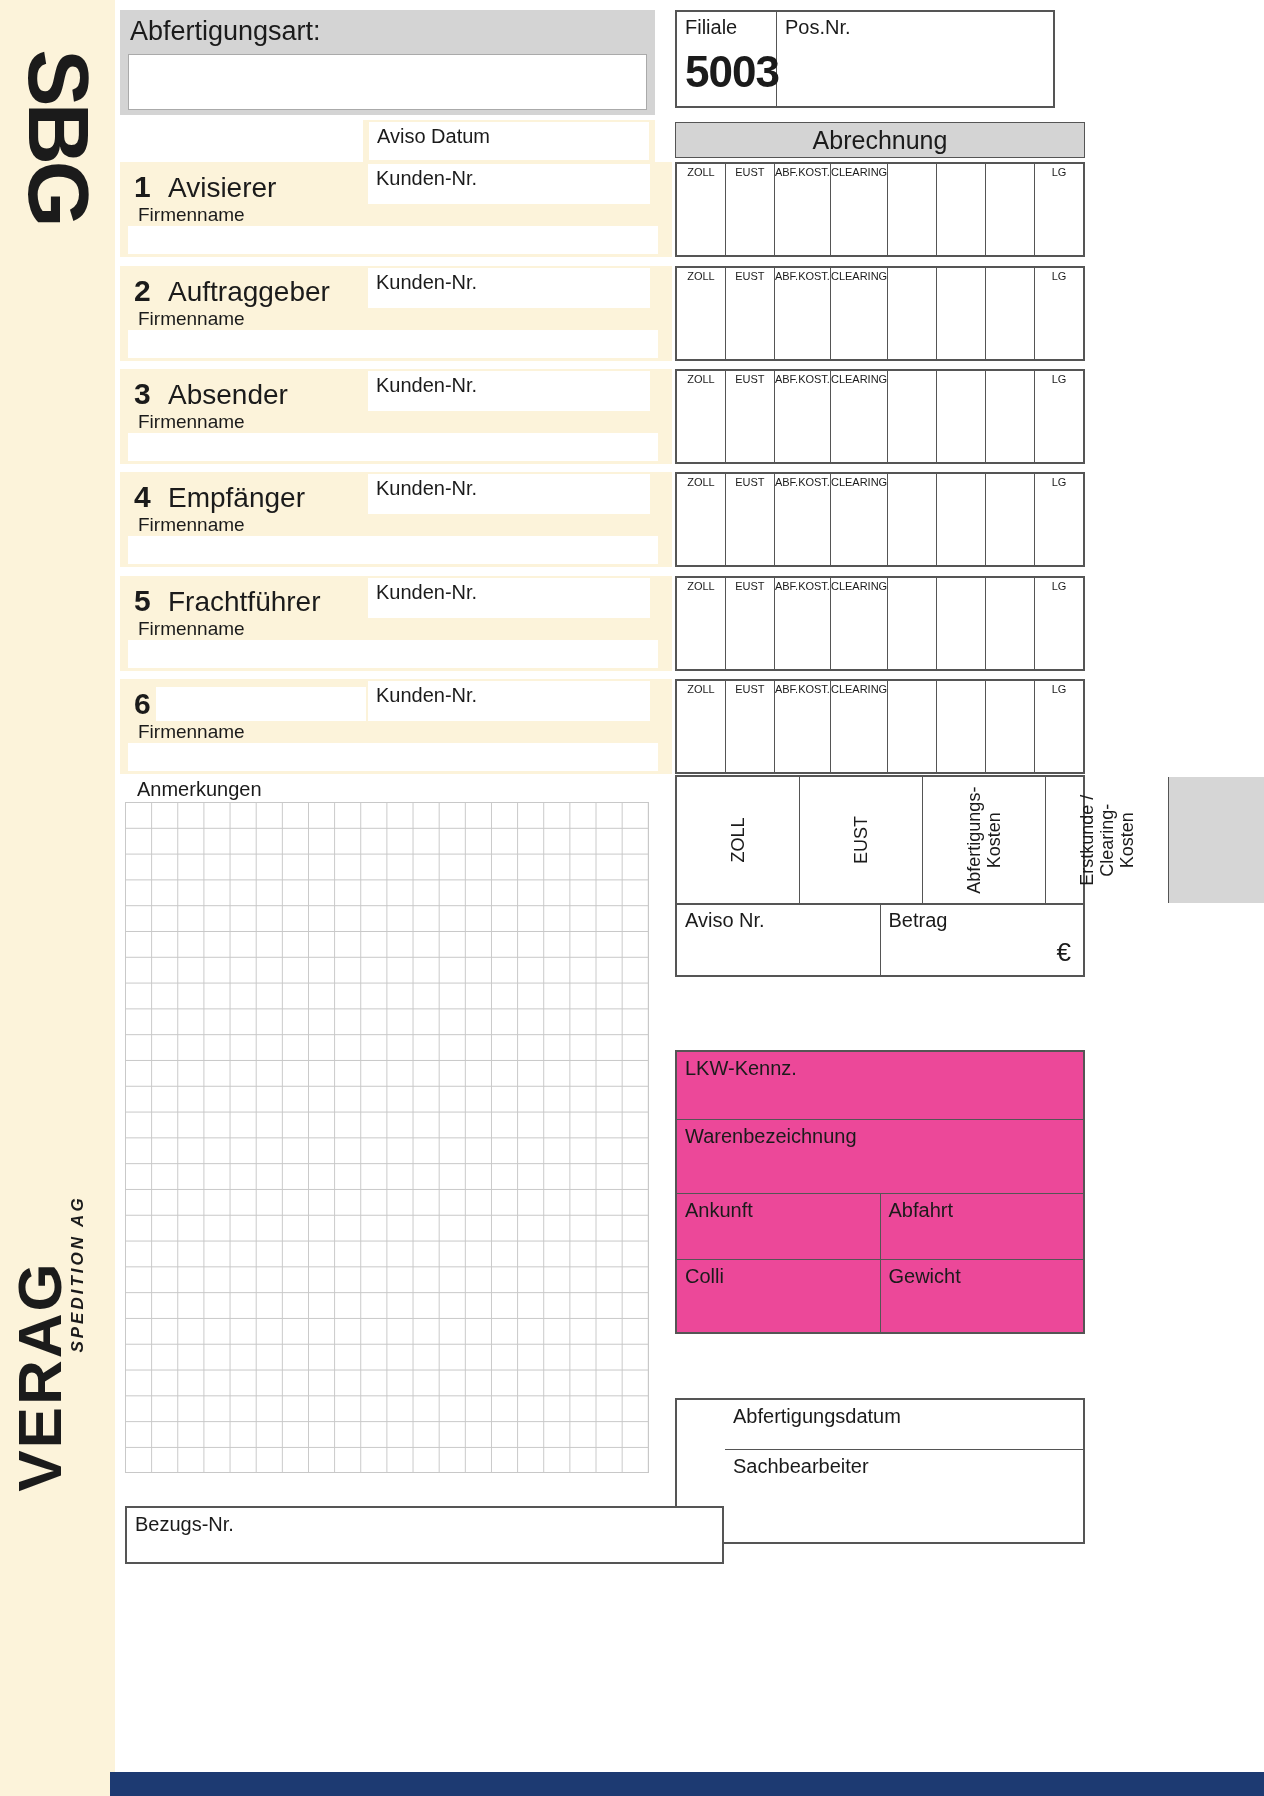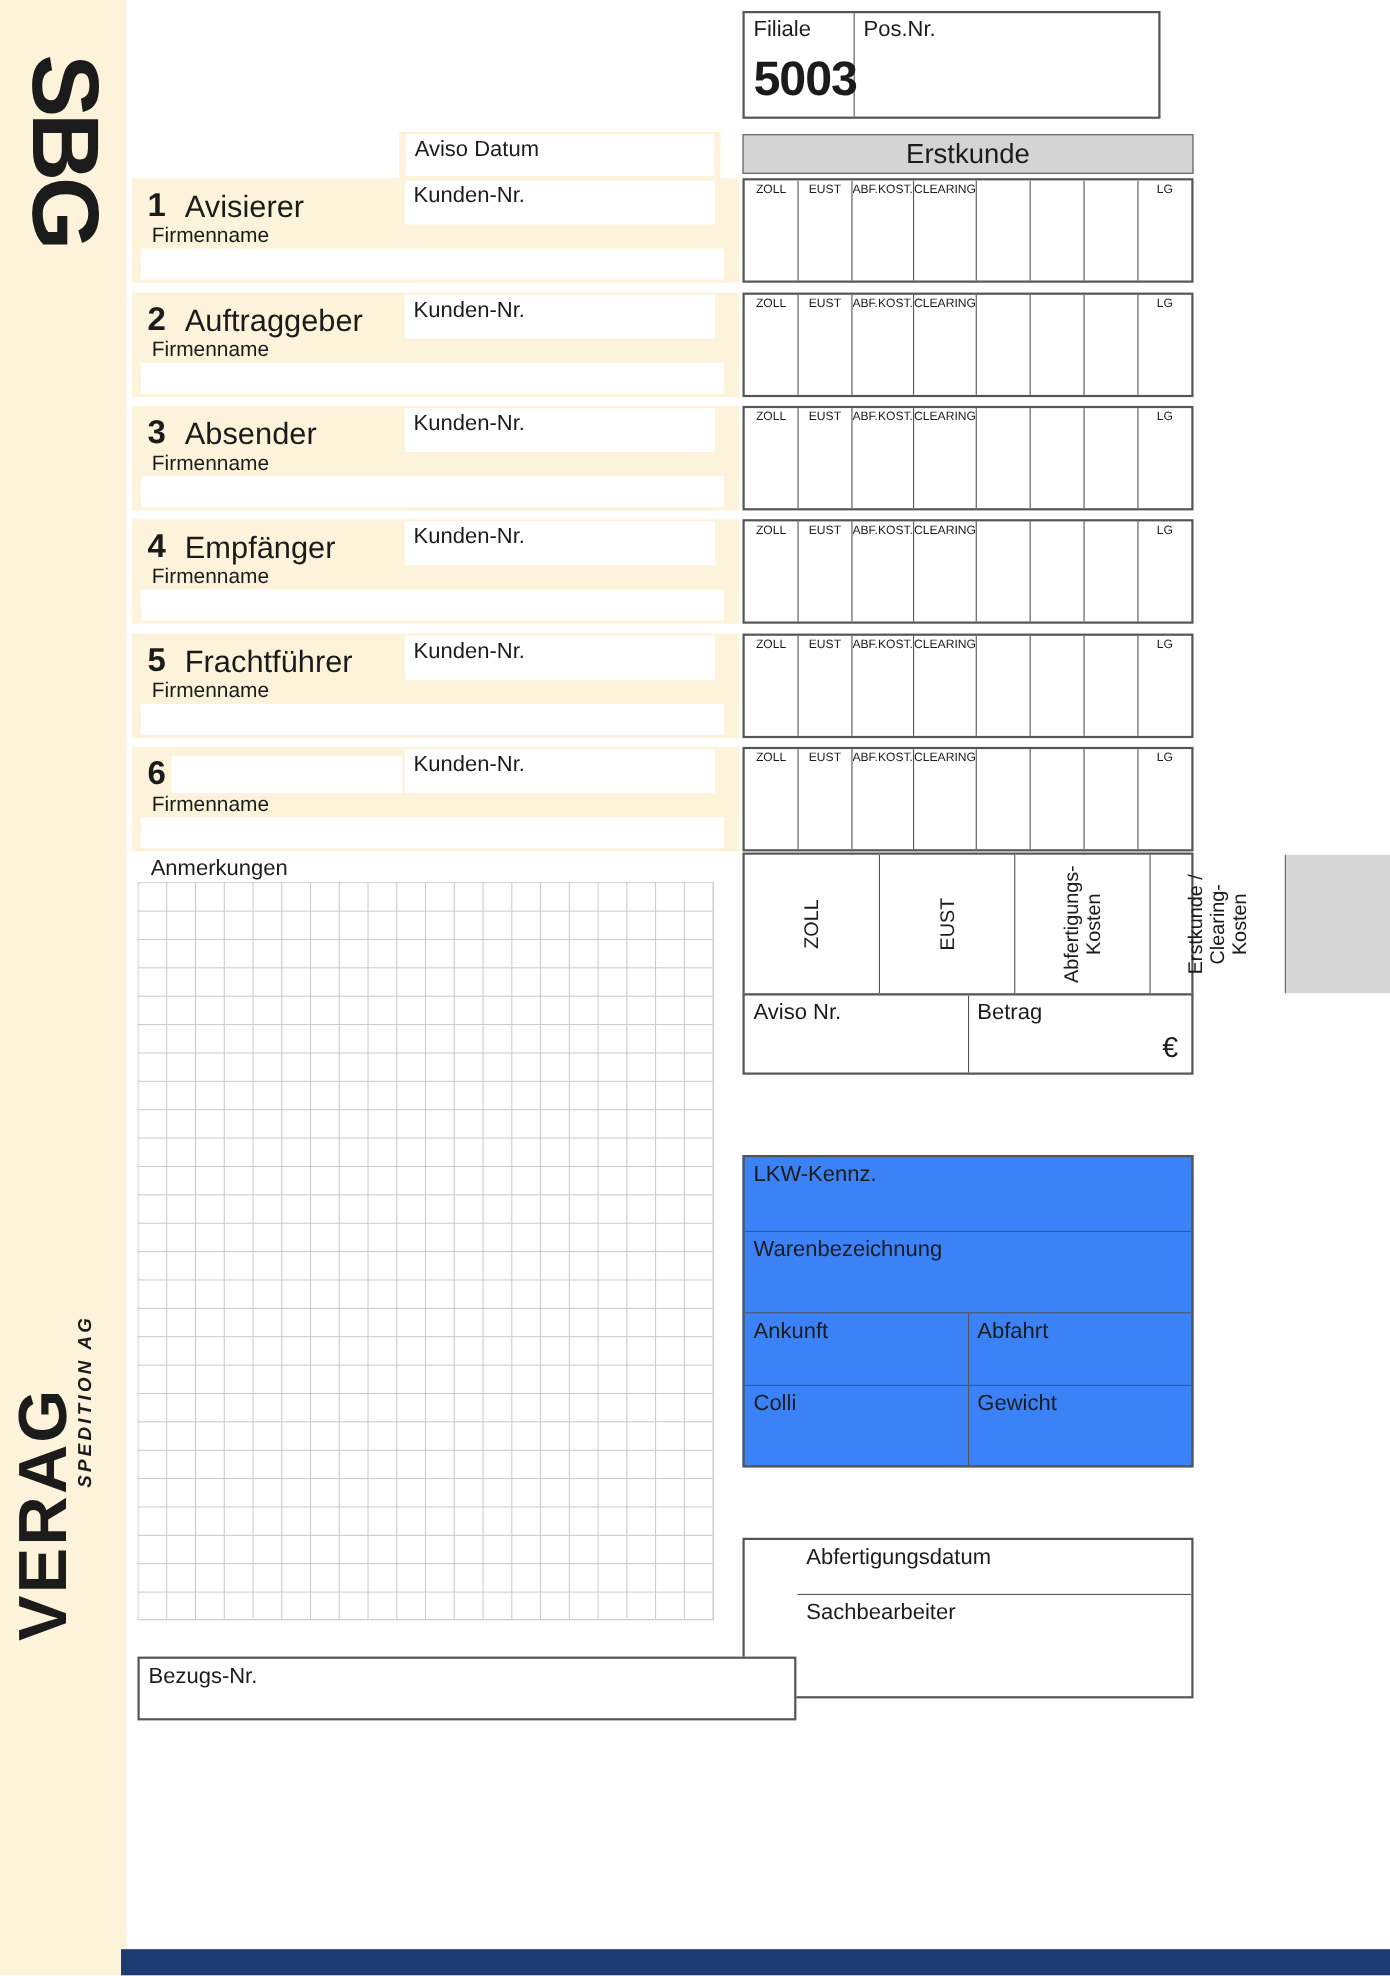--- a/index.html
+++ b/index.html
@@ -58,21 +58,21 @@
   .vert-block { position:absolute; left:675px; top:775px; width:410px; height:130px; display:flex; border:2px solid #555; background:#fff; }
   .vert-block .acell { display:flex; align-items:center; justify-content:center; }
   .vtext { transform:rotate(-90deg); white-space:pre-line; text-align:center; font-size:18px; line-height:1.12; width:122px; }
 
   .beleg-row { position:absolute; left:675px; top:903px; width:410px; height:74px; display:flex; border:2px solid #555; background:#fff; }
   .beleg-cell { flex:1; position:relative; border-right:1px solid #555; padding:4px 8px; }
   .beleg-cell:last-child { border-right:none; }
   .euro { position:absolute; right:12px; top:32px; font-size:26px; }
 
   
-  .ship-table { position:absolute; left:675px; top:1050px; width:410px; border:2px solid #555; background:#3b82f6; }
+  .ship-table { position:absolute; left:675px; top:1050px; width:410px; border:2px solid #555; background:#ec4899; }
   .ship-row { position:relative; border-bottom:1px solid #555; padding:5px 8px; }
   .ship-row:last-child { border-bottom:none; }
   .ship-row.split { display:flex; padding:0; }
   .ship-row.split > div { flex:1; padding:5px 8px; }
   .ship-row.split > div:first-child { border-right:1px solid #555; }
 
   
   .proc-table { position:absolute; left:675px; top:1398px; width:410px; border:2px solid #555; background:#fff; }
   .proc-row { border-bottom:1px solid #555; padding:5px 8px;margin-left:48px; }
   .proc-row:last-child { border-bottom:none; }
@@ -92,38 +92,42 @@
       </div>
     <div class="sped-wrap">
         <span>SPEDITION AG</span>
       </div>
     <div class="verag-wrap">
         <span>VERAG</span>
       </div>
   </div>
   <div class="bottombar"></div>
 
+  <div class="abfart">
+    <span class="abfart-label">Abfertigungsart:</span>
+    <div class="abfart-input"></div>
+  </div>
 
   <div class="filiale-box">
     <div class="filiale-cell">
       <span class="small-label">Filiale</span>
       <div class="filiale-value">5003</div>
     </div>
     <div class="posnr-cell">
       <span class="small-label">Pos.Nr.</span>
     </div>
   </div>
 
   <div class="aviso">
     <div class="aviso-inner">
       <span class="small-label">Aviso Datum</span>
     </div>
   </div>
 
-  <div class="abrech-title">Erstkunde</div>
+  <div class="abrech-title">Abrechnung</div>
 
   <div class="section" style="top:162px">
     <div class="sec-left">
       <span class="sec-num">1</span>
       <span class="sec-title">Avisierer</span>
       <div class="kunden-box"><span class="small-label">Kunden-Nr.</span></div>
       <span class="firma-label">Firmenname</span>
       <div class="firma-box"></div>
     </div>
     <div class="abrech-row">

